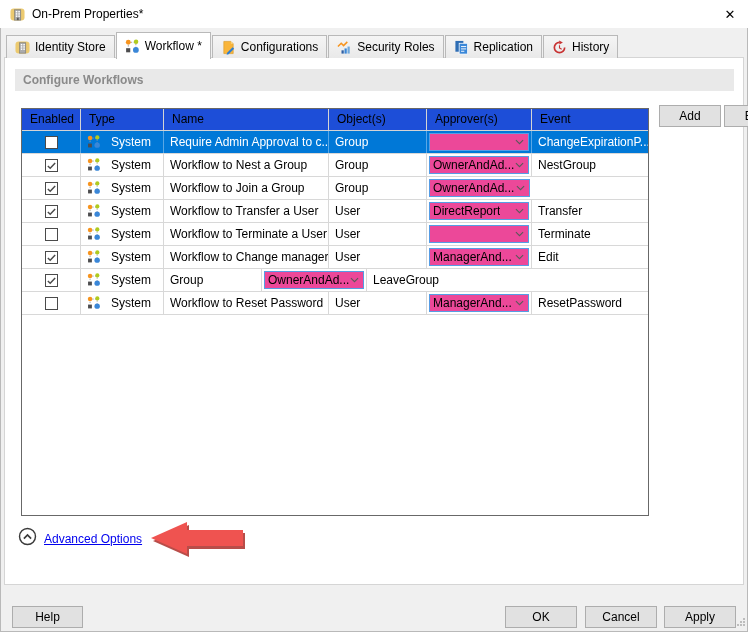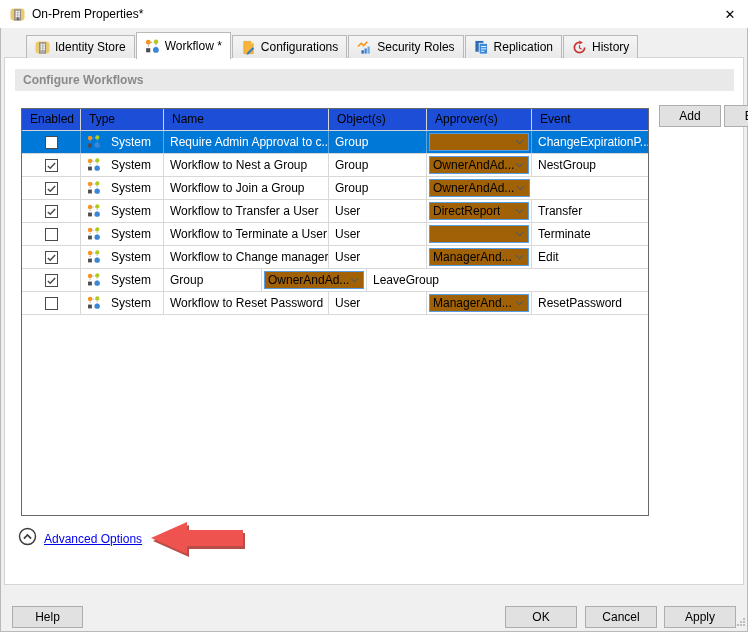--- a/index.html
+++ b/index.html
@@ -9,21 +9,21 @@
     font-family:"Liberation Sans", sans-serif;font-size:12px;color:#000;
     box-shadow:inset 0 0 0 1px #B9B9B9;
     overflow:hidden;
   }
   
   .titlebar{position:absolute;left:0;top:0;width:748px;height:28px;background:#FFF;display:flex;align-items:center;}
   .titlebar .app-icon{margin-left:10px;display:flex;}
   .titlebar .title{margin-left:7px;font-size:12px;}
   .close-btn{position:absolute;right:9px;top:6px;width:18px;height:17px;display:flex;align-items:center;justify-content:center;font-size:13px;color:#000;cursor:default;}
   
-  .tabstrip{position:absolute;left:6px;top:31px;height:27px;display:flex;align-items:flex-end;z-index:3;margin-left:20px;}
+  .tabstrip{position:absolute;left:6px;top:31px;height:27px;display:flex;align-items:flex-end;z-index:3;}
   .tab{display:flex;align-items:center;gap:5px;padding:0 8px;height:22px;
        background:linear-gradient(#F5F5F5,#E9E9E9);
        border:1px solid #B9B9B9;border-bottom:none;margin-right:1px;white-space:nowrap;}
   .tab.selected{height:26px;background:#FFF;margin-bottom:-1px;z-index:4;}
   .tab .ticon{display:flex;width:15px;height:15px;}
   
   .page{position:absolute;left:4px;top:57px;width:740px;height:528px;background:#FFF;border:1px solid #D5D5D5;box-sizing:border-box;z-index:2;}
   .section-bar{position:absolute;left:10px;top:11px;width:719px;height:22px;background:#E9E9E9;display:flex;align-items:center;}
   .section-bar span{margin-left:8px;font-weight:bold;color:#8A8A8A;}
   
@@ -37,21 +37,21 @@
   .cell{box-sizing:border-box;border-right:1px solid #D8D8D8;display:flex;align-items:center;overflow:hidden;white-space:nowrap;}
   .cell:last-child{border-right:none;}
   .trow.selected .cell{border-right-color:rgba(255,255,255,0.35);}
   .cell.center{justify-content:center;}
   .cell.pad{padding-left:6px;}
   .cell.type{padding-left:6px;gap:10px;}
   .checkbox{width:13px;height:13px;background:#FFF;border:1px solid #4A4A4A;box-sizing:border-box;display:flex;align-items:center;justify-content:center;}
   .checkbox svg{visibility:hidden;}
   .checkbox.checked svg{visibility:visible;}
   .combo-wrap{padding:0 2px;}
-  .combo{flex:1;height:18px;box-sizing:border-box;border:1px solid #569DE5;background:#a16207;color:#000;
+  .combo{flex:1;height:18px;box-sizing:border-box;border:1px solid #569DE5;background:#ec4899;color:#000;
          display:flex;align-items:center;justify-content:space-between;padding:0 4px 0 3px;overflow:hidden;}
   .combo .val{overflow:hidden;white-space:nowrap;}
   
   .side-btns{position:absolute;left:654px;top:47px;display:flex;flex-direction:row;gap:3px;}
   .btn{width:62px;height:22px;background:#E1E1E1;border:1px solid #ADADAD;box-sizing:border-box;
        display:flex;align-items:center;justify-content:center;font-size:12px;color:#000;cursor:default;}
   .btn.disabled{background:#DBDBDB;border-color:#BFBFBF;color:#9E9E9E;}
   
   .adv-icon{position:absolute;left:13px;top:469px;display:flex;}
   .adv-link{position:absolute;left:39px;top:474px;color:var(--link,#0000EE);text-decoration:underline;cursor:pointer;}

